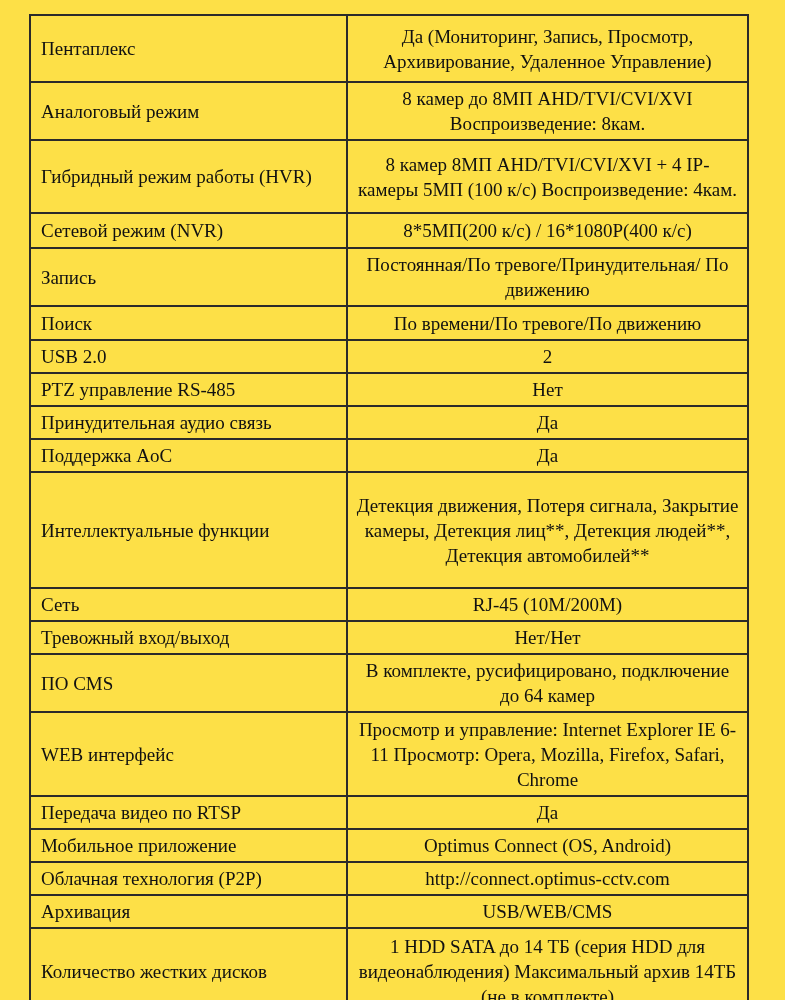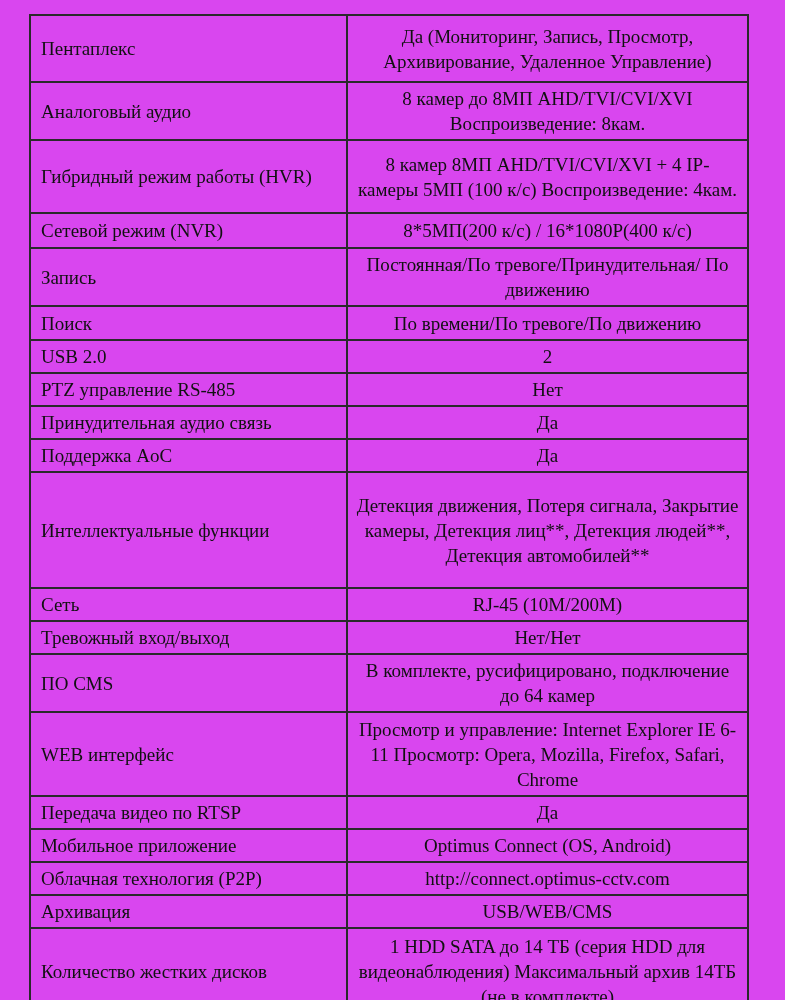--- a/index.html
+++ b/index.html
@@ -9,21 +9,21 @@
     width: 785px;
     height: 1000px;
     font-family: "Liberation Serif", "DejaVu Serif", serif;
     color: #111111;
   }
   .page {
     position: relative;
     width: 785px;
     height: 1000px;
     overflow: hidden;
-    background: #d946ef;
+    background: #fde047;
   }
   table.spec {
     position: absolute;
     left: 29px;
     top: 14px;
     width: 720px;
     border-collapse: collapse;
     table-layout: fixed;
   }
   table.spec td {
@@ -68,21 +68,21 @@
 <body>
 
 <div class="page">
   <table class="spec">
     <tbody>
         <tr>
           <td class="param">Пентаплекс</td>
           <td class="value">Да (Мониторинг, Запись, Просмотр, Архивирование, Удаленное Управление)</td>
         </tr>
         <tr>
-          <td class="param">Аналоговый аудио</td>
+          <td class="param">Аналоговый режим</td>
           <td class="value">8 камер до 8МП AHD/TVI/CVI/XVI Воспроизведение: 8кам.</td>
         </tr>
         <tr>
           <td class="param">Гибридный режим работы (HVR)</td>
           <td class="value">8 камер 8МП AHD/TVI/CVI/XVI + 4 IP-камеры 5МП (100 к/с) Воспроизведение: 4кам.</td>
         </tr>
         <tr>
           <td class="param">Сетевой режим (NVR)</td>
           <td class="value">8*5МП(200 к/с) / 16*1080P(400 к/с)</td>
         </tr>

